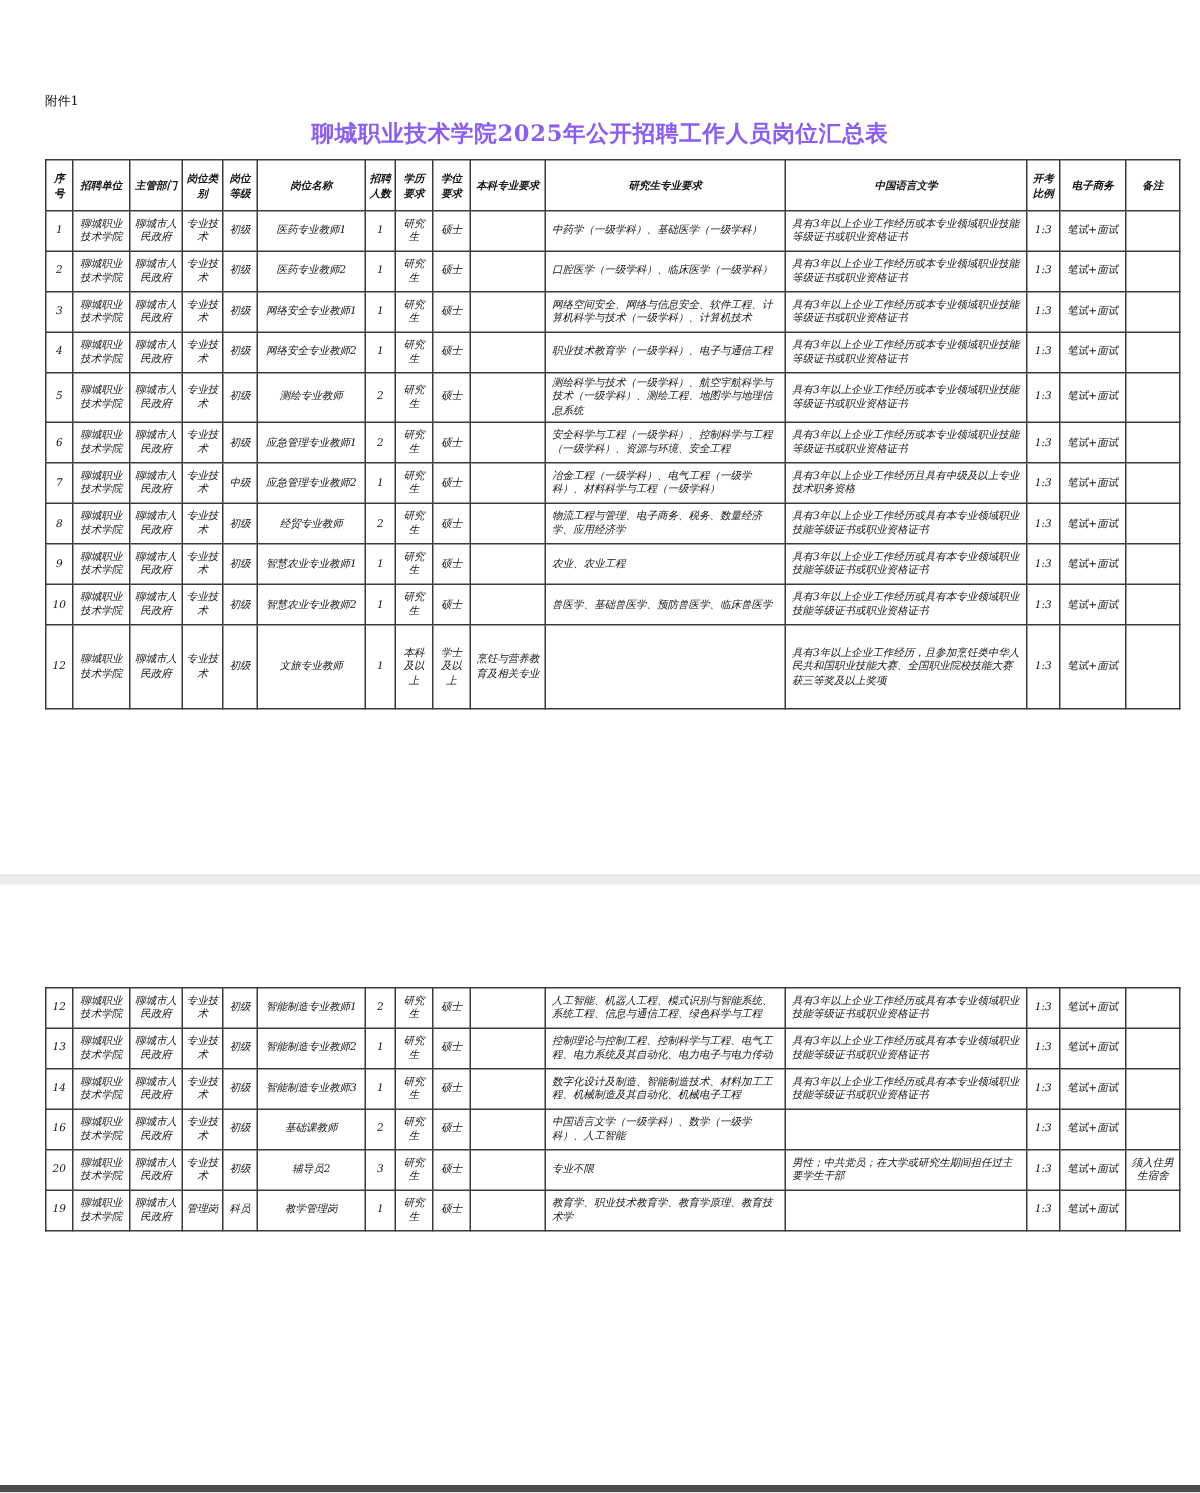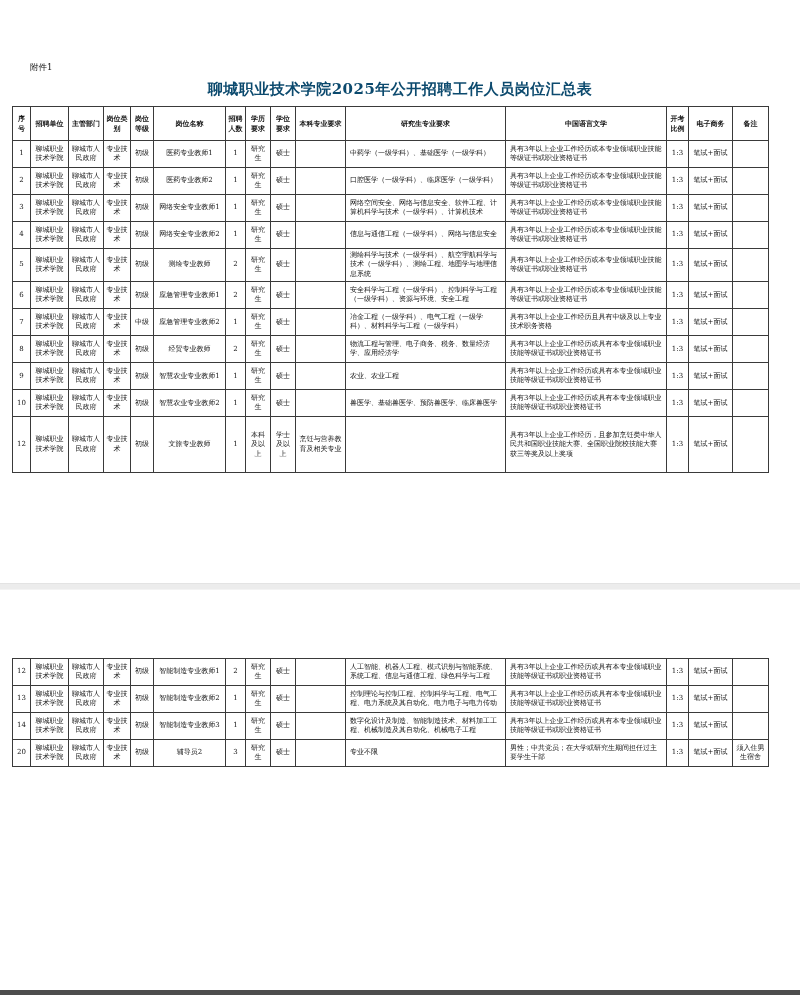--- a/index.html
+++ b/index.html
@@ -23,31 +23,32 @@
     color: #111;
   }
   .page-title {
     position: absolute;
     top: 80px;
     left: 0;
     width: 100%;
     text-align: center;
     font-size: 15px;
     font-weight: bold;
-    color: #0c4a6e;
+    color: #8b5cf6;
     letter-spacing: 0.5px;
   }
   table.roster {
     position: absolute;
-    left: 12px;
+    left: 30px;
     width: 756px;
     border-collapse: collapse;
     table-layout: fixed;
     font-size: 7px;
     color: #141414;
+    font-style: italic;
   }
   #table1 { top: 106px; }
   #table2 { top: 658px; }
   table.roster th, table.roster td {
     border: 1px solid #3a3a3a;
     padding: 2px 2px;
     text-align: center;
     vertical-align: middle;
     line-height: 1.35;
     word-break: break-all;
@@ -185,21 +186,21 @@
           <td>4</td>
           <td>聊城职业技术学院</td>
           <td>聊城市人民政府</td>
           <td>专业技术</td>
           <td>初级</td>
           <td>网络安全专业教师2</td>
           <td>1</td>
           <td>研究生</td>
           <td>硕士</td>
           <td></td>
-          <td class="left">信息与通信工程（一级学科）、网络与信息安全</td>
+          <td class="left">职业技术教育学（一级学科）、电子与通信工程</td>
           <td class="left">具有3年以上企业工作经历或本专业领域职业技能等级证书或职业资格证书</td>
           <td>1:3</td>
           <td>笔试+面试</td>
           <td></td>
         </tr>
         <tr>
           <td>5</td>
           <td>聊城职业技术学院</td>
           <td>聊城市人民政府</td>
           <td>专业技术</td>
@@ -386,34 +387,68 @@
           <td>研究生</td>
           <td>硕士</td>
           <td></td>
           <td class="left">数字化设计及制造、智能制造技术、材料加工工程、机械制造及其自动化、机械电子工程</td>
           <td class="left">具有3年以上企业工作经历或具有本专业领域职业技能等级证书或职业资格证书</td>
           <td>1:3</td>
           <td>笔试+面试</td>
           <td></td>
         </tr>
         <tr>
+          <td>16</td>
+          <td>聊城职业技术学院</td>
+          <td>聊城市人民政府</td>
+          <td>专业技术</td>
+          <td>初级</td>
+          <td>基础课教师</td>
+          <td>2</td>
+          <td>研究生</td>
+          <td>硕士</td>
+          <td></td>
+          <td class="left">中国语言文学（一级学科）、数学（一级学科）、人工智能</td>
+          <td class="left"></td>
+          <td>1:3</td>
+          <td>笔试+面试</td>
+          <td></td>
+        </tr>
+        <tr>
           <td>20</td>
           <td>聊城职业技术学院</td>
           <td>聊城市人民政府</td>
           <td>专业技术</td>
           <td>初级</td>
           <td>辅导员2</td>
           <td>3</td>
           <td>研究生</td>
           <td>硕士</td>
           <td></td>
           <td class="left">专业不限</td>
           <td class="left">男性；中共党员；在大学或研究生期间担任过主要学生干部</td>
           <td>1:3</td>
           <td>笔试+面试</td>
           <td>须入住男生宿舍</td>
         </tr>
+        <tr>
+          <td>19</td>
+          <td>聊城职业技术学院</td>
+          <td>聊城市人民政府</td>
+          <td>管理岗</td>
+          <td>科员</td>
+          <td>教学管理岗</td>
+          <td>1</td>
+          <td>研究生</td>
+          <td>硕士</td>
+          <td></td>
+          <td class="left">教育学、职业技术教育学、教育学原理、教育技术学</td>
+          <td class="left"></td>
+          <td>1:3</td>
+          <td>笔试+面试</td>
+          <td></td>
+        </tr>
       </tbody>
     </table>
 
   <div class="bottom-edge"></div>
 
 </div>
 
 </body></html>

